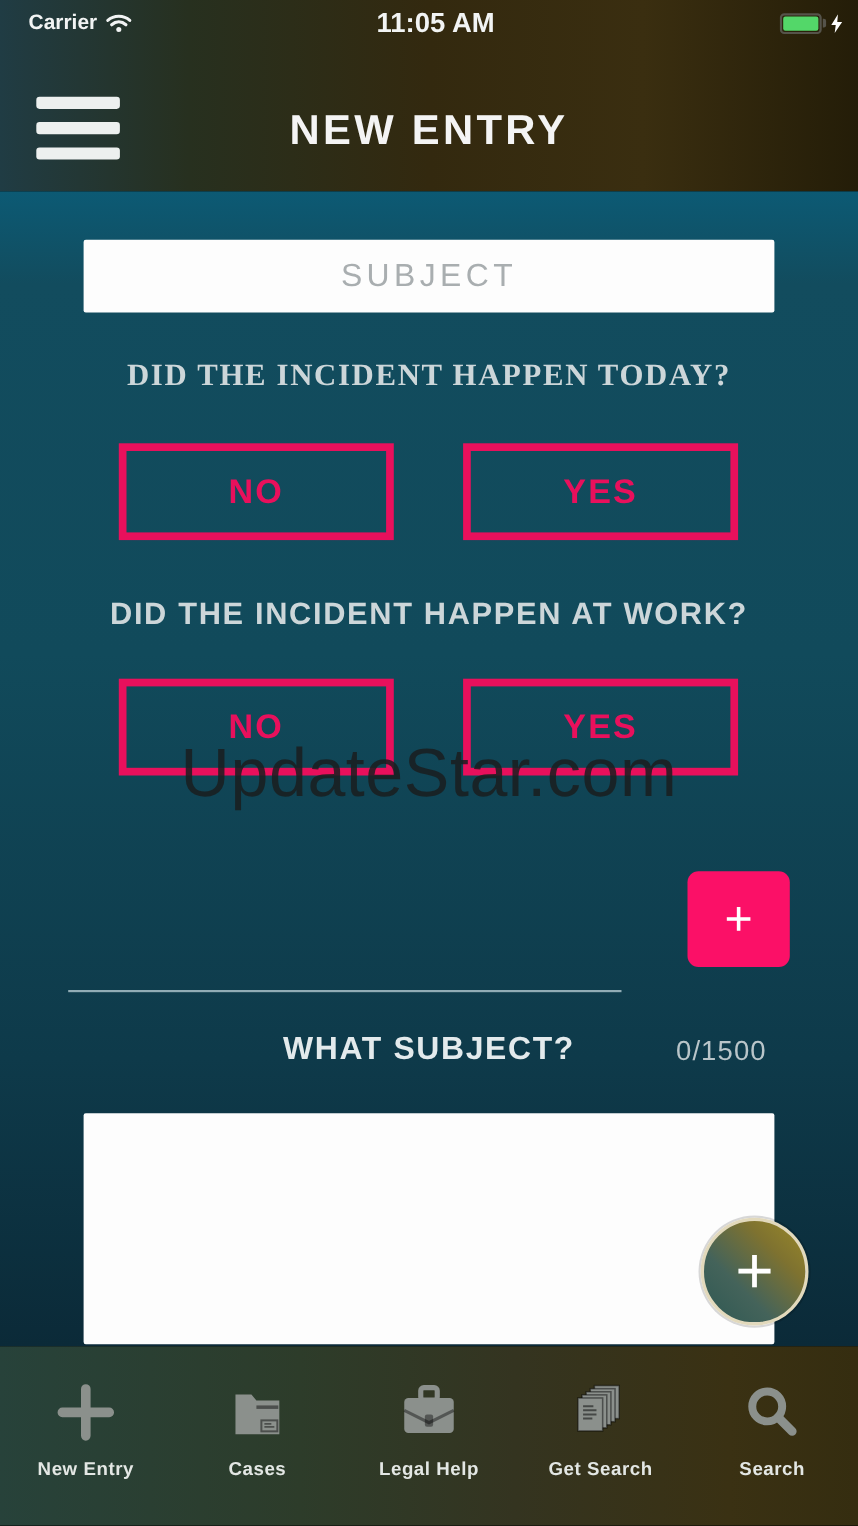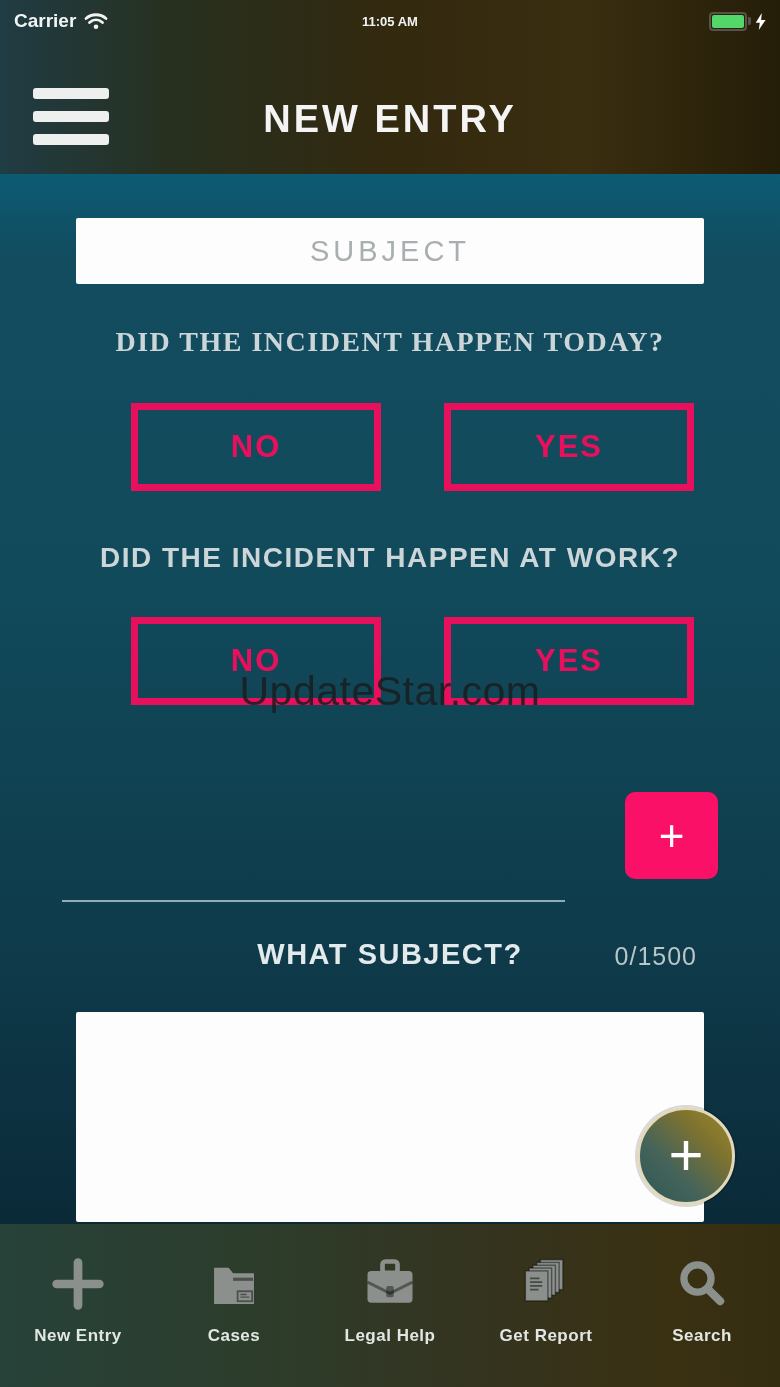--- a/index.html
+++ b/index.html
@@ -6,23 +6,23 @@
   .phone{
     position:relative;width:780px;height:1387px;overflow:hidden;
     font-family:"Liberation Sans",sans-serif;
     -webkit-font-smoothing:antialiased;
   }
   
   .header{
     position:absolute;top:0;left:0;right:0;height:174px;
     background:linear-gradient(to right,#203c44 0%,#27301f 22%,#33290f 50%,#3a2e10 75%,#241d08 100%);
   }
-  .status-bar{position:absolute;top:0;left:0;right:0;height:42px;display:flex;align-items:center;padding:0 14px;box-sizing:border-box;gap:20px;}
+  .status-bar{position:absolute;top:0;left:12px;right:0;height:42px;display:flex;align-items:center;padding:0 14px;box-sizing:border-box;gap:20px;}
   .sb-left{display:flex;gap:8px;align-items:center;font-size:19px;font-weight:700;color:#f2f4f4;z-index:1;}
-  .sb-time{position:absolute;left:0;right:0;text-align:center;font-size:13px;font-weight:700;color:#f2f4f4;}
+  .sb-time{position:absolute;left:0;right:0;text-align:center;font-size:25px;font-weight:700;color:#f2f4f4;}
   .sb-right{margin-left:auto;display:flex;align-items:center;gap:4px;z-index:1;}
   .battery{display:flex;align-items:center;}
   .battery-body{display:block;width:38px;height:19px;border:2px solid #55534a;border-radius:4px;padding:1px;box-sizing:border-box;}
   .battery-fill{display:block;width:100%;height:100%;background:#53d769;border-radius:2px;}
   .battery-nub{display:block;width:3px;height:8px;background:#55534a;border-radius:0 2px 2px 0;margin-left:1px;}
   .hamburger{position:absolute;left:33px;top:88px;width:76px;display:flex;flex-direction:column;gap:12px;cursor:pointer;}
   .hamburger .bar{height:11px;background:#edf0ef;border-radius:3px;}
   .page-title{position:absolute;top:98px;left:0;right:0;text-align:center;font-size:38px;font-weight:700;letter-spacing:3px;color:#f4f4f4;}
   
   .content{
@@ -34,26 +34,26 @@
     position:absolute;left:76px;top:44px;width:628px;height:66px;box-sizing:border-box;
     border:none;background:#fdfdfd;text-align:center;font-size:29px;letter-spacing:4px;
     color:#333;border-radius:2px;font-family:inherit;outline:none;
   }
   .subject-input::placeholder{color:#a9aeb0;letter-spacing:4px;}
   .question{position:absolute;left:0;right:0;text-align:center;font-size:28px;font-weight:600;letter-spacing:1.5px;color:#ccd6d9;}
   .q1{top:152px;font-family:Liberation Serif, serif;} .q2{top:368px;}
   .choice{
     position:absolute;width:250px;height:88px;box-sizing:border-box;background:transparent;
     border:7px solid #e8105c;color:#e8105c;font-size:31px;font-weight:700;letter-spacing:2px;
-    font-family:inherit;cursor:pointer;margin-left:23px;
+    font-family:inherit;cursor:pointer;
   }
   .no1{left:108px;top:229px;} .yes1{left:421px;top:229px;}
   .no2{left:108px;top:443px;} .yes2{left:421px;top:443px;}
   .watermark{
-    position:absolute;top:494px;left:0;right:0;text-align:center;font-size:41px;
+    position:absolute;top:494px;left:0;right:0;text-align:center;font-size:62px;
     color:rgba(26,29,31,.85);letter-spacing:.5px;pointer-events:none;z-index:3;font-weight:400;
   }
   .who-label{position:absolute;left:130px;top:644px;font-size:28px;font-weight:600;letter-spacing:1.5px;color:#ccd6d9;}
   .add-btn{
     position:absolute;left:625px;top:618px;width:93px;height:87px;background:#fb1067;border:none;
     border-radius:10px;color:#fff;font-size:44px;font-weight:400;line-height:1;cursor:pointer;font-family:inherit;
   }
   .who-underline{position:absolute;left:62px;top:726px;width:503px;height:2px;background:rgba(190,210,216,.75);}
   .what-label{position:absolute;left:0;right:0;top:764px;text-align:center;font-size:29px;font-weight:700;letter-spacing:1.5px;color:#e3eaec;}
   .char-counter{position:absolute;top:768px;right:83px;font-size:25px;color:#b9c5c9;letter-spacing:1px;}
@@ -173,21 +173,21 @@
           <g fill="currentColor" stroke="rgba(0,0,0,.45)" stroke-width="1.5">
             <rect x="26" y="6" width="24" height="32"></rect>
             <rect x="22" y="9" width="24" height="32"></rect>
             <rect x="18" y="12" width="24" height="32"></rect>
             <rect x="14" y="15" width="24" height="32"></rect>
             <rect x="10" y="18" width="24" height="32"></rect>
           </g>
           <path d="M15 26 h10 M15 30 h13 M15 34 h13 M15 38 h9" stroke="rgba(0,0,0,.5)" stroke-width="2" fill="none"></path>
         </svg>
       </span>
-      <span class="tab-label">Get Report</span>
+      <span class="tab-label">Get Search</span>
     </div>
     <div class="tab">
       <span class="icon-box">
         <svg width="58" height="58" viewBox="0 0 64 64">
           <circle cx="27" cy="26" r="15" fill="none" stroke="currentColor" stroke-width="8"></circle>
           <path d="M38 37 L52 51" stroke="currentColor" stroke-width="9" stroke-linecap="round" fill="none"></path>
         </svg>
       </span>
       <span class="tab-label">Search</span>
     </div>

